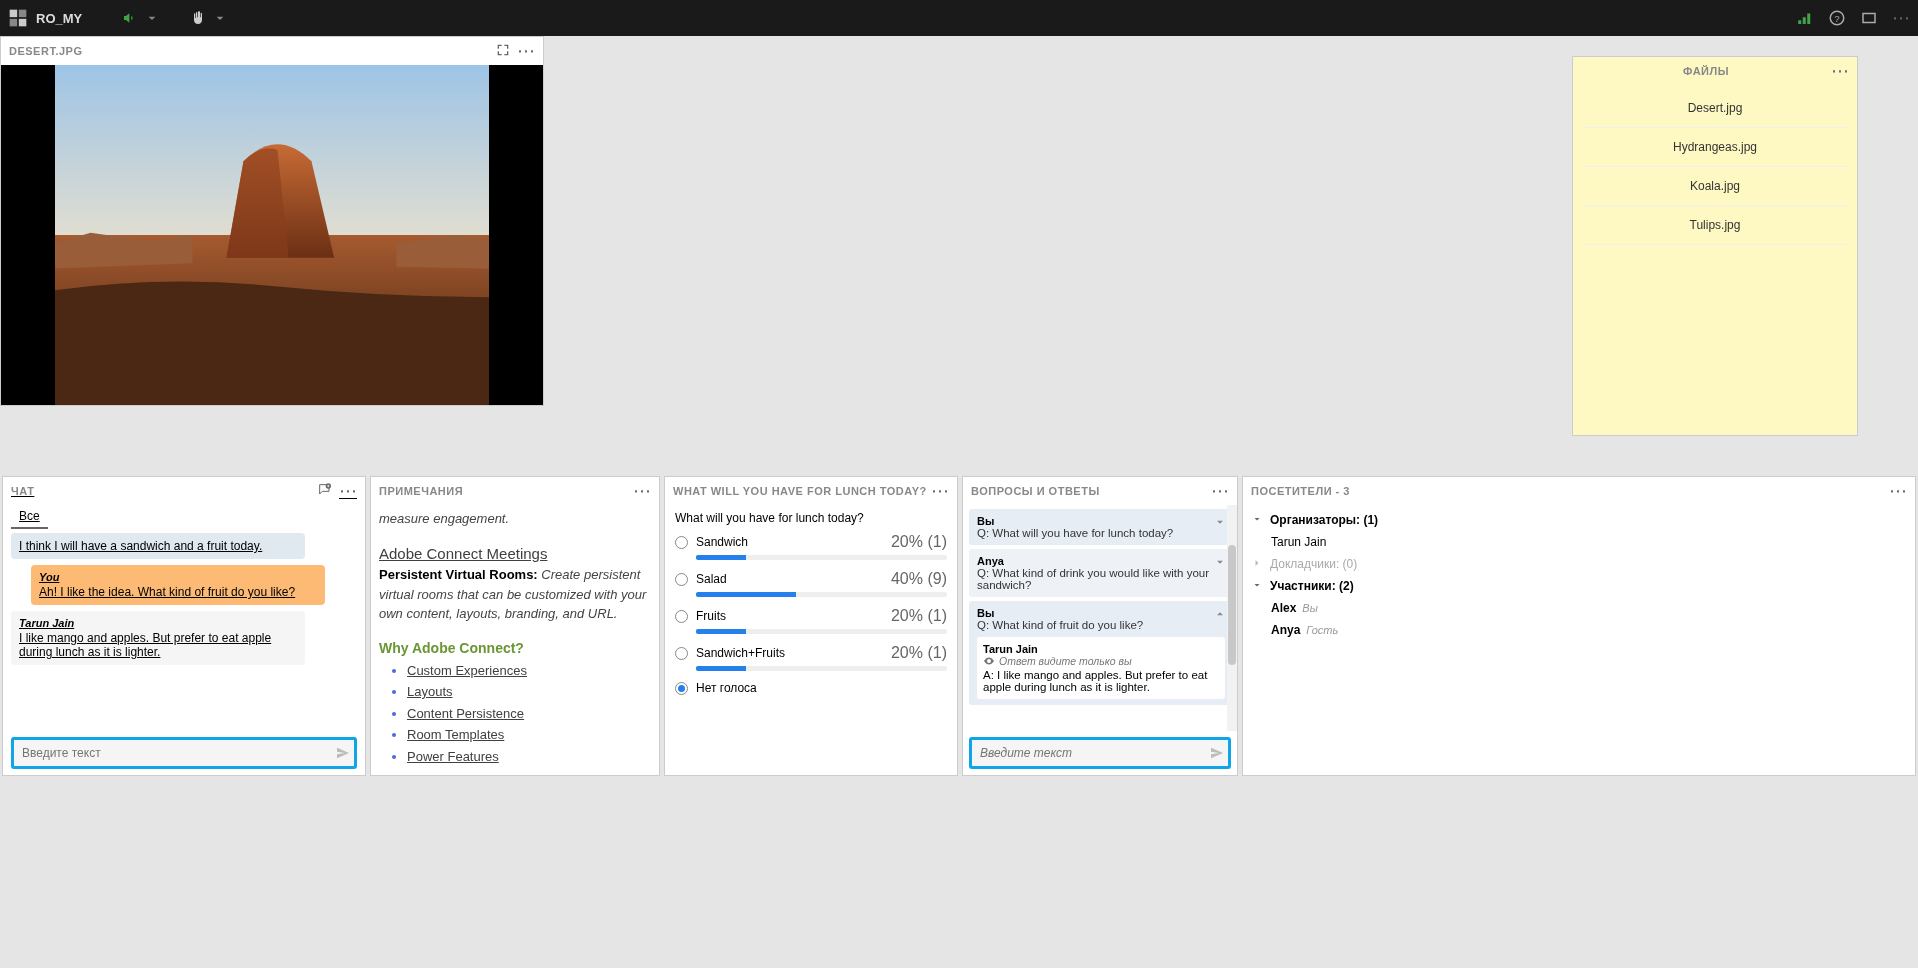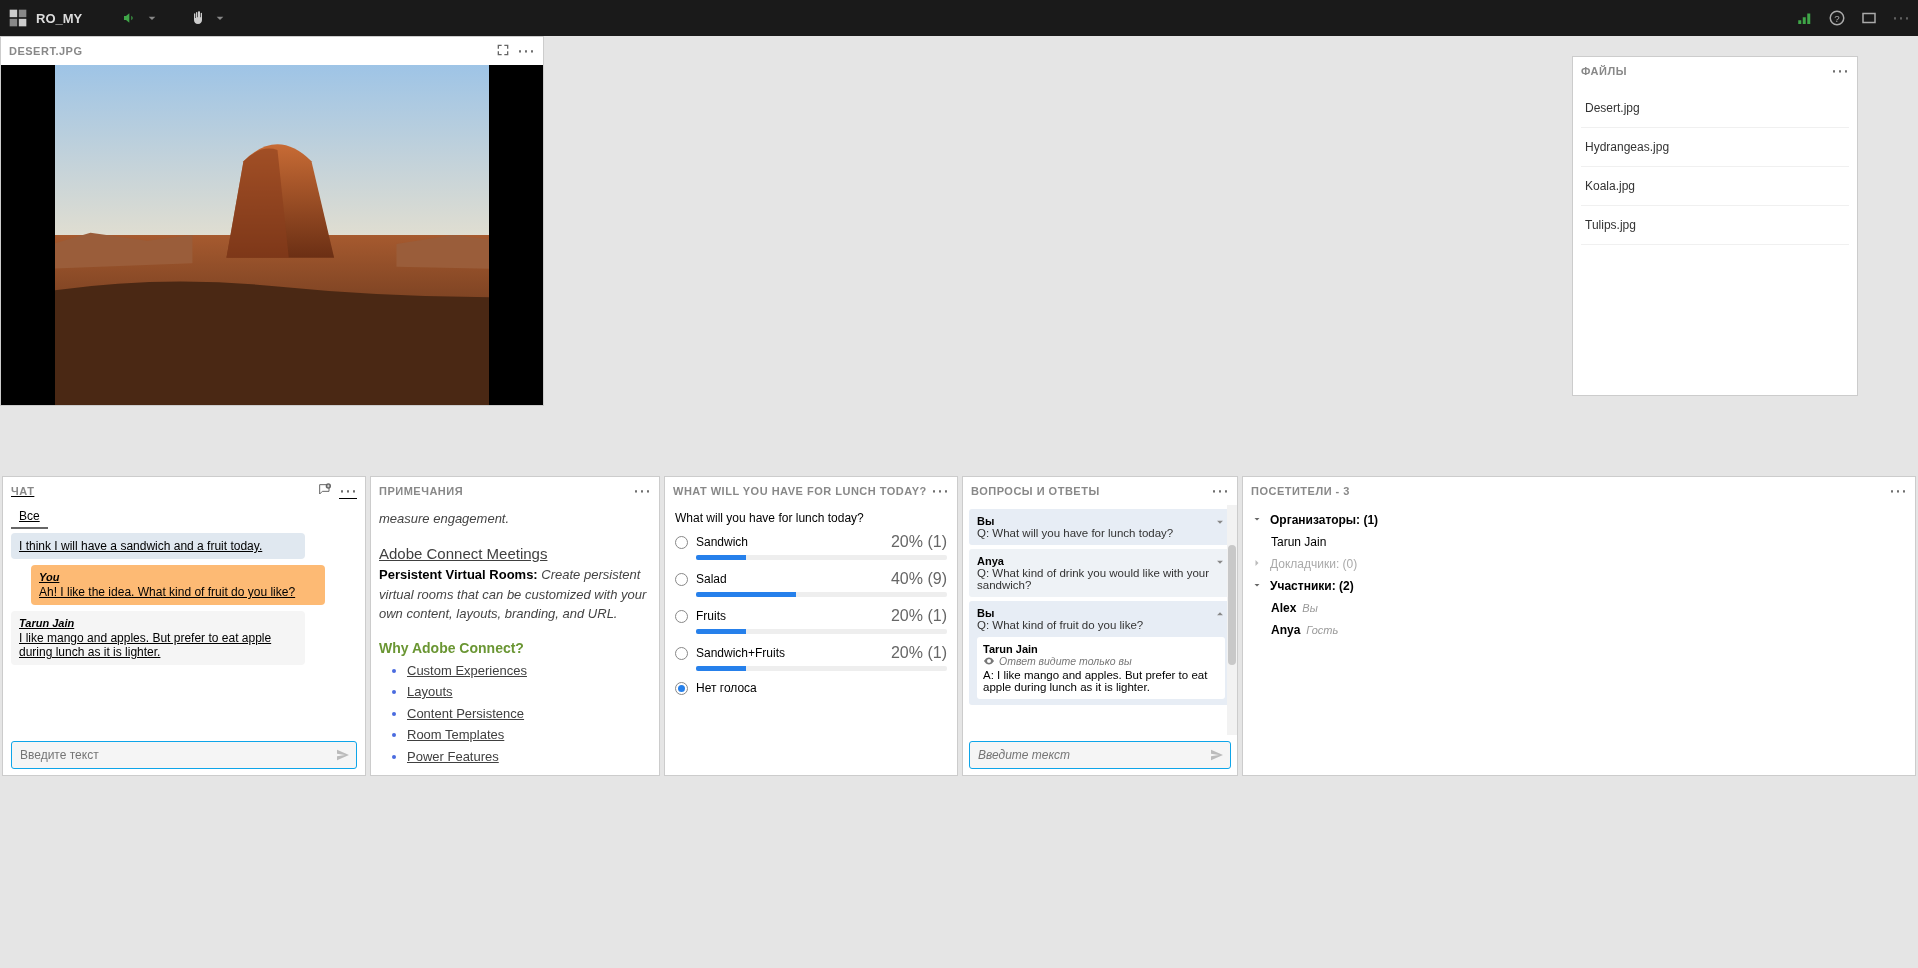--- a/index.html
+++ b/index.html
@@ -20,21 +20,21 @@
 
 .upper { position:relative; height:440px; }
 .image-pod { position:absolute; left:0; top:0; width:544px; height:370px; background:#fff; border:1px solid #ccc; display:flex; flex-direction:column; }
 .pod-head { display:flex; align-items:center; padding:4px 8px; height:28px; }
 .pod-title { font-size:11px; font-weight:600; letter-spacing:0.5px; color:#888; text-transform:uppercase; flex:1; }
 .pod-menu { display:flex; gap:6px; }
 .pod-menu svg { width:16px; height:16px; fill:#666; cursor:pointer; }
 .image-body { flex:1; background:#000; display:flex; align-items:center; justify-content:center; overflow:hidden; }
 .desert-svg { width:80%; height:100%; }
 
-.files-pod { position:absolute; right:60px; top:20px; width:286px; height:340px; background:#ffffff; border:1px solid #ccc; display:flex; flex-direction:column; }
+.files-pod { position:absolute; right:60px; top:20px; width:286px; height:380px; background:#fef9c3; border:1px solid #ccc; display:flex; flex-direction:column;text-align:center; }
 .files-body { flex:1; padding:4px 8px; overflow:auto; }
 .file-row { padding:12px 4px; font-size:12px; color:#333; border-bottom:1px solid #f0f0f0; cursor:pointer; }
 
 
 .lower { display:flex; gap:4px; padding:0 2px; height:300px; }
 .pod { background:#fff; border:1px solid #ccc; display:flex; flex-direction:column; }
 .chat-pod { width:364px;text-decoration:underline; }
 .notes-pod { width:290px; }
 .poll-pod { width:294px; }
 .qa-pod { width:276px; }
@@ -44,21 +44,21 @@
 .chat-tabs { display:flex; font-size:12px; padding:0 8px; }
 .chat-tab { padding:4px 8px; border-bottom:2px solid #666; cursor:pointer; }
 .chat-body { flex:1; overflow:auto; padding:4px 8px; font-size:12px; }
 .bubble { padding:6px 8px; border-radius:4px; margin-bottom:6px; max-width:85%; }
 .bubble .sender { font-weight:600; font-style:italic; font-size:11px; margin-bottom:2px; }
 .bubble.other { background:#e0e8f0; }
 .bubble.me { background:#fdba74; margin-left:20px; }
 .bubble.reply { background:#f5f5f5; }
 .chat-input-row { padding:6px 8px; }
 .input-box { position:relative; }
-.input-box input { width:100%; padding:6px 26px 6px 8px; border:1px solid #0ea5e9; border-radius:3px; font-size:12px; background:#f5f5f5; }
+.input-box input { width:100%; padding:6px 26px 6px 8px; border:3px solid #0ea5e9; border-radius:3px; font-size:12px; background:#f5f5f5; }
 .send-ico { position:absolute; right:6px; top:50%; transform:translateY(-50%); fill:#bbb; width:16px; height:16px; }
 
 
 .notes-body { flex:1; overflow:auto; padding:4px 8px; font-size:13px; line-height:1.5; }
 .notes-body em { color:#444; }
 .notes-body a { color:#404040; text-decoration:underline; }
 .notes-body .hdr { font-size:15px; }
 .notes-body .why { color:#6a9633; font-size:14px; font-weight:600; }
 .notes-body ul { list-style:disc; padding-left:28px; color:#4a6bdf; }
 .notes-body ul li { margin:2px 0; }

